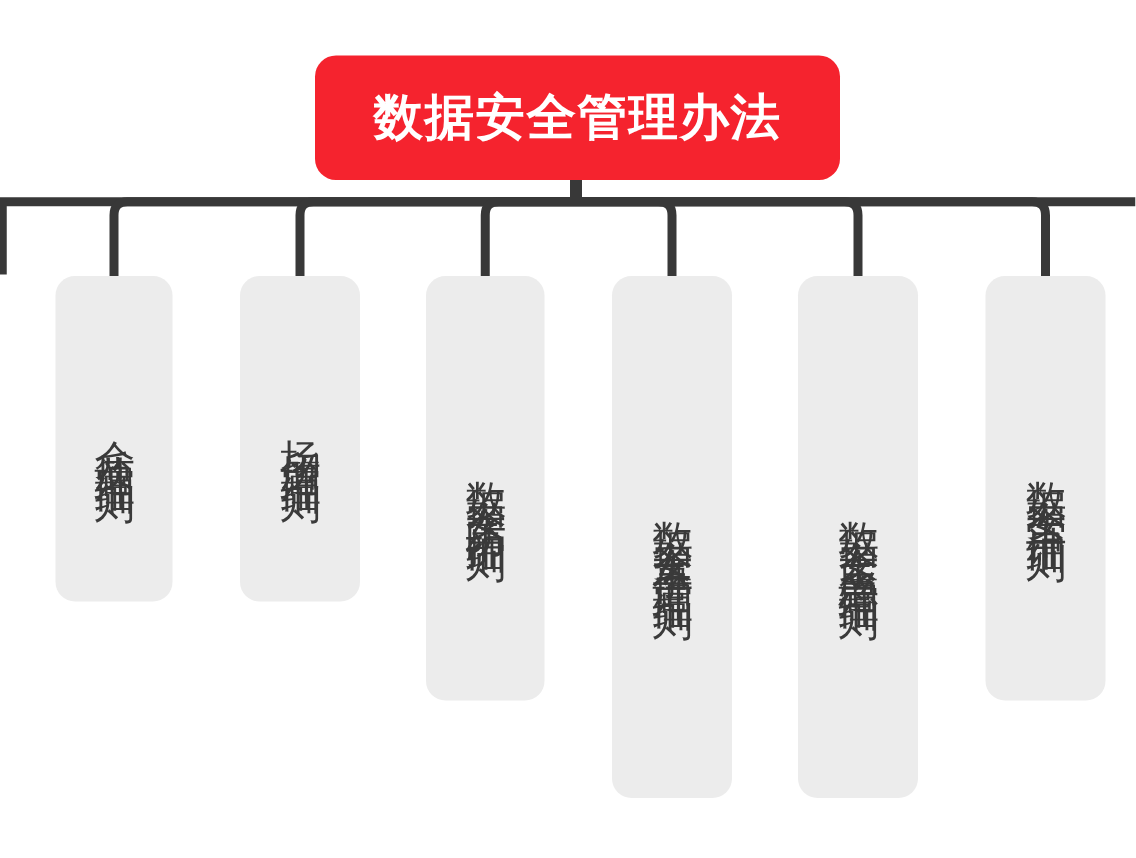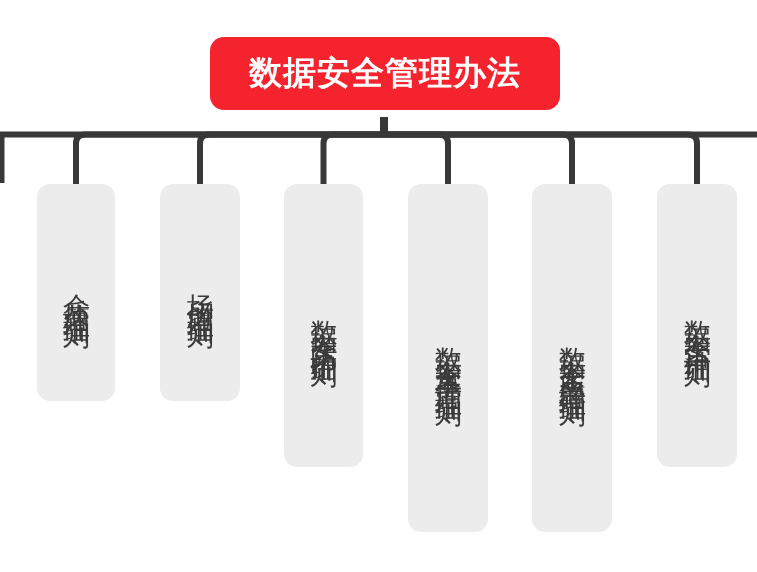--- a/index.html
+++ b/index.html
@@ -30,21 +30,21 @@
   }
   .connector-svg path, .connector-svg line {
     fill: none;
     stroke: var(--connector);
   }
   .root-node {
     position: absolute;
     left: 210px;
     top: 37px;
     width: 350px;
-    height: 73px;
+    height: 83px;
     background: var(--root-bg);
     border-radius: 14px;
     display: flex;
     align-items: center;
     justify-content: center;
   }
   .root-node .label {
     color: var(--root-text);
     font-size: 33px;
     font-weight: bold;

